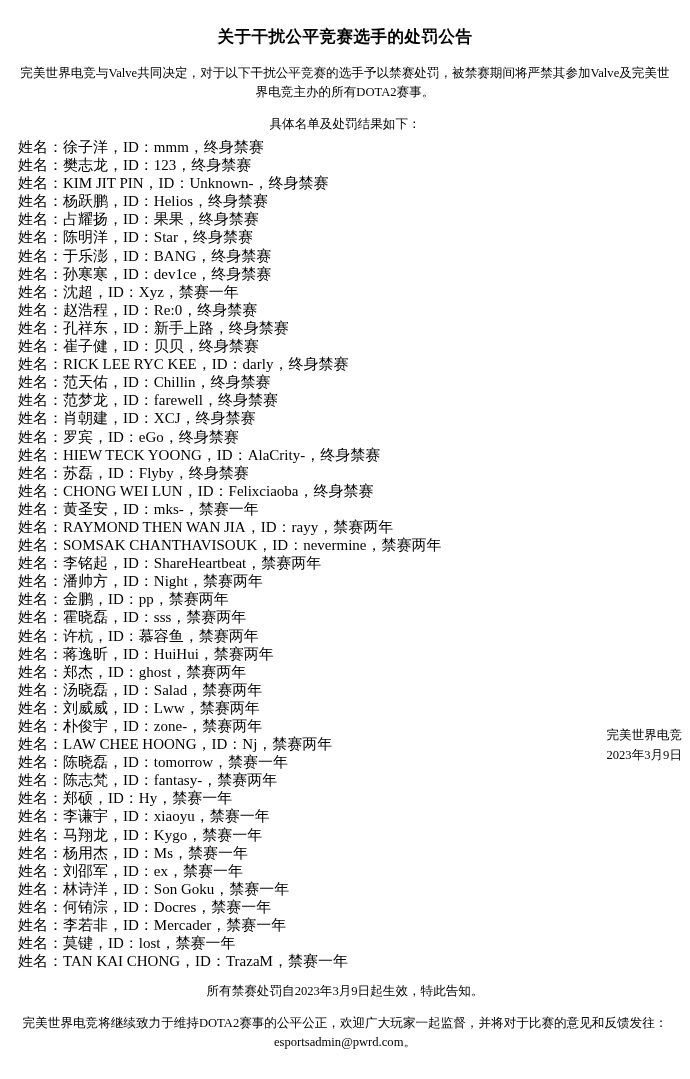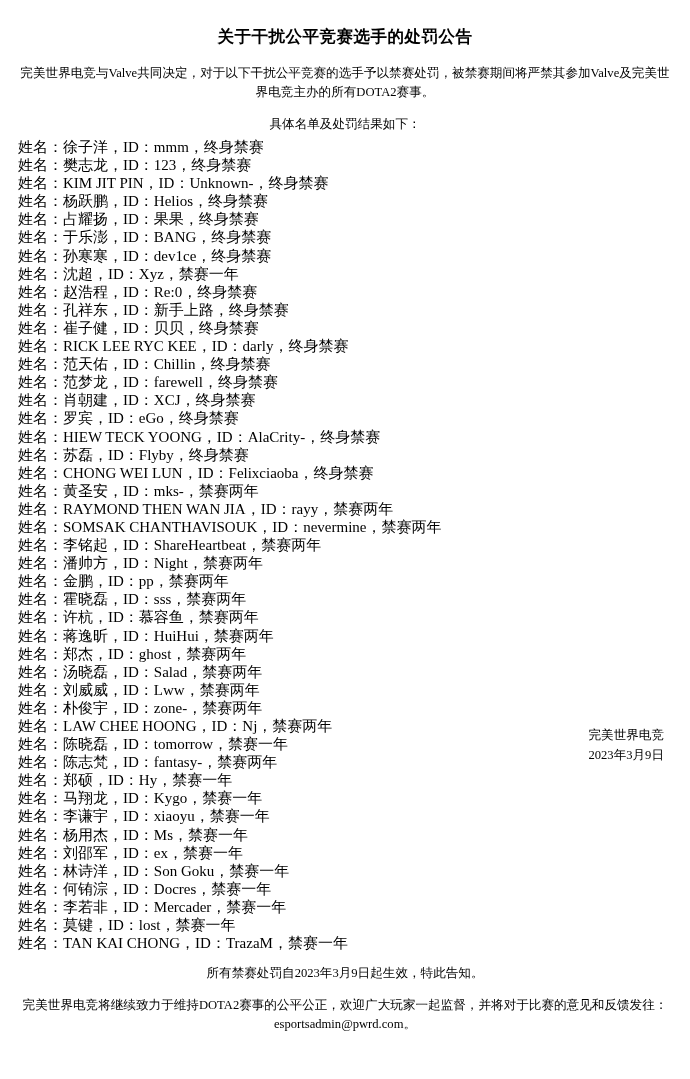--- a/index.html
+++ b/index.html
@@ -44,21 +44,21 @@
   }
   .list li {
     font-size: 15px;
     line-height: 18.1px;
     white-space: pre;
     margin: 0;
     padding: 0;
   }
   .footer {
     position: absolute;
-    right: 26px;
+    right: 8px;
     bottom: 38px;
     text-align: right;
     font-size: 12.6px;
     line-height: 20px;
   }
   .footer div {
     white-space: pre;
   }
 </style>
 </head>
@@ -71,53 +71,54 @@
   <p class="para">完美世界电竞与Valve共同决定，对于以下干扰公平竞赛的选手予以禁赛处罚，被禁赛期间将严禁其参加Valve及完美世界电竞主办的所有DOTA2赛事。</p>
 
   <p class="para para-tight">具体名单及处罚结果如下：</p>
 
   <ul class="list">
     <li>姓名：徐子洋，ID：mmm，终身禁赛</li>
     <li>姓名：樊志龙，ID：123，终身禁赛</li>
     <li>姓名：KIM JIT PIN，ID：Unknown-，终身禁赛</li>
     <li>姓名：杨跃鹏，ID：Helios，终身禁赛</li>
     <li>姓名：占耀扬，ID：果果，终身禁赛</li>
+    <li>姓名：陈明洋，ID：Star，终身禁赛</li>
     <li>姓名：于乐澎，ID：BANG，终身禁赛</li>
     <li>姓名：孙寒寒，ID：dev1ce，终身禁赛</li>
     <li>姓名：沈超，ID：Xyz，禁赛一年</li>
     <li>姓名：赵浩程，ID：Re:0，终身禁赛</li>
     <li>姓名：孔祥东，ID：新手上路，终身禁赛</li>
     <li>姓名：崔子健，ID：贝贝，终身禁赛</li>
     <li>姓名：RICK LEE RYC KEE，ID：darly，终身禁赛</li>
     <li>姓名：范天佑，ID：Chillin，终身禁赛</li>
     <li>姓名：范梦龙，ID：farewell，终身禁赛</li>
     <li>姓名：肖朝建，ID：XCJ，终身禁赛</li>
     <li>姓名：罗宾，ID：eGo，终身禁赛</li>
     <li>姓名：HIEW TECK YOONG，ID：AlaCrity-，终身禁赛</li>
     <li>姓名：苏磊，ID：Flyby，终身禁赛</li>
     <li>姓名：CHONG WEI LUN，ID：Felixciaoba，终身禁赛</li>
-    <li>姓名：黄圣安，ID：mks-，禁赛两年</li>
+    <li>姓名：黄圣安，ID：mks-，禁赛一年</li>
     <li>姓名：RAYMOND THEN WAN JIA，ID：rayy，禁赛两年</li>
     <li>姓名：SOMSAK CHANTHAVISOUK，ID：nevermine，禁赛两年</li>
     <li>姓名：李铭起，ID：ShareHeartbeat，禁赛两年</li>
     <li>姓名：潘帅方，ID：Night，禁赛两年</li>
     <li>姓名：金鹏，ID：pp，禁赛两年</li>
     <li>姓名：霍晓磊，ID：sss，禁赛两年</li>
     <li>姓名：许杭，ID：慕容鱼，禁赛两年</li>
     <li>姓名：蒋逸昕，ID：HuiHui，禁赛两年</li>
     <li>姓名：郑杰，ID：ghost，禁赛两年</li>
     <li>姓名：汤晓磊，ID：Salad，禁赛两年</li>
     <li>姓名：刘威威，ID：Lww，禁赛两年</li>
     <li>姓名：朴俊宇，ID：zone-，禁赛两年</li>
     <li>姓名：LAW CHEE HOONG，ID：Nj，禁赛两年</li>
     <li>姓名：陈晓磊，ID：tomorrow，禁赛一年</li>
     <li>姓名：陈志梵，ID：fantasy-，禁赛两年</li>
     <li>姓名：郑硕，ID：Hy，禁赛一年</li>
+    <li>姓名：李谦宇，ID：xiaoyu，禁赛一年</li>
     <li>姓名：马翔龙，ID：Kygo，禁赛一年</li>
-    <li>姓名：李谦宇，ID：xiaoyu，禁赛一年</li>
     <li>姓名：杨用杰，ID：Ms，禁赛一年</li>
     <li>姓名：刘邵军，ID：ex，禁赛一年</li>
     <li>姓名：林诗洋，ID：Son Goku，禁赛一年</li>
     <li>姓名：何铕淙，ID：Docres，禁赛一年</li>
     <li>姓名：李若非，ID：Mercader，禁赛一年</li>
     <li>姓名：莫键，ID：lost，禁赛一年</li>
     <li>姓名：TAN KAI CHONG，ID：TrazaM，禁赛一年</li>
   </ul>
 
   <p class="para">所有禁赛处罚自2023年3月9日起生效，特此告知。</p>

